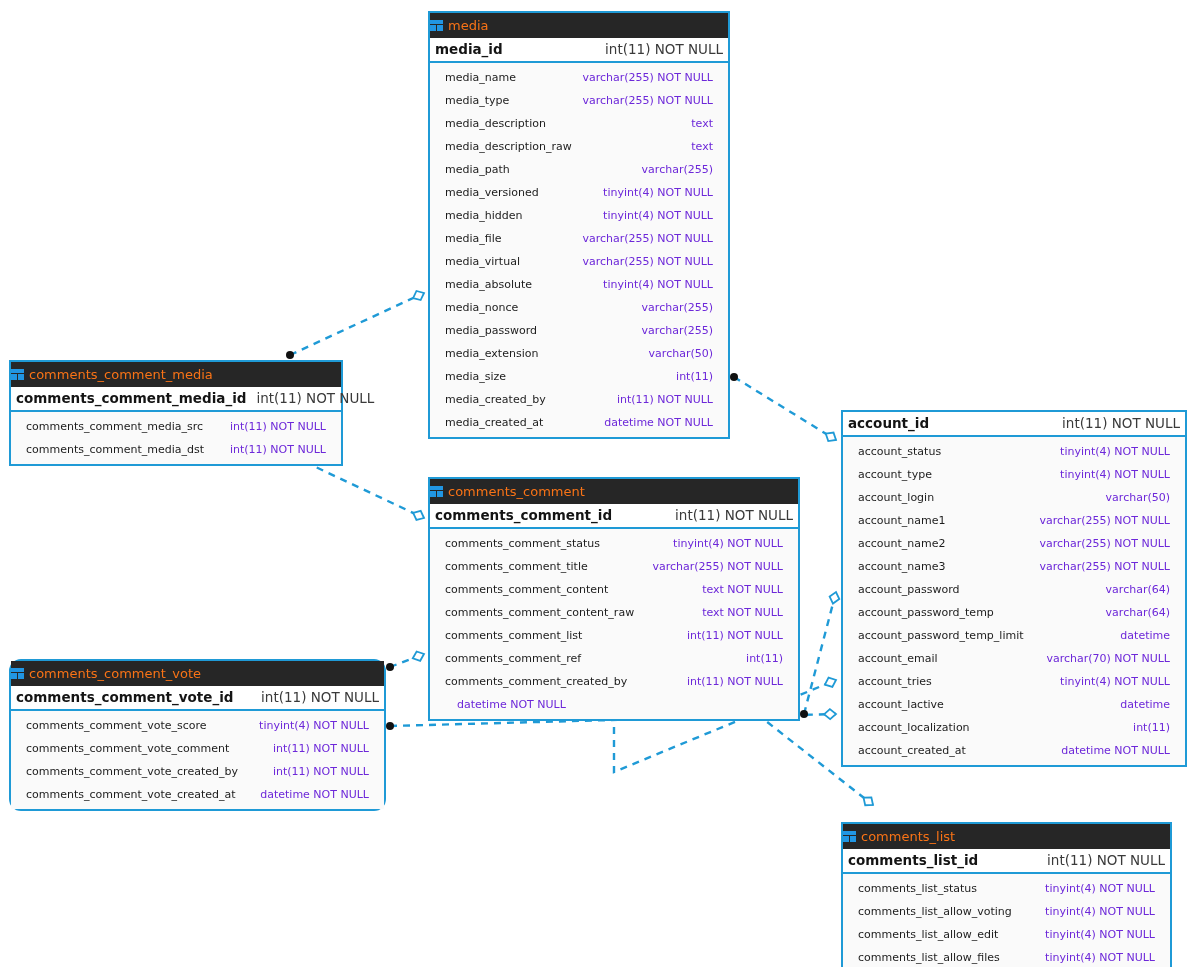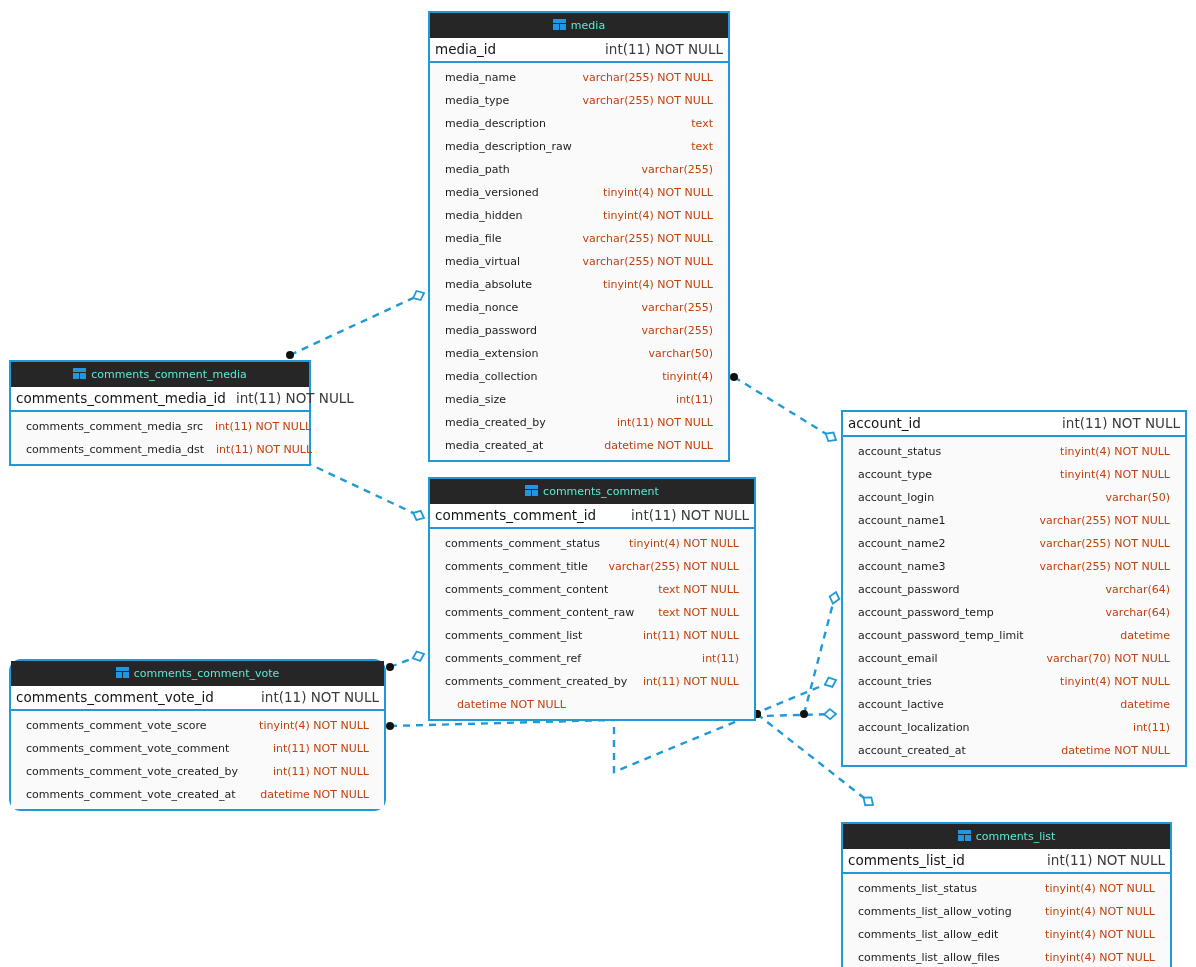--- a/index.html
+++ b/index.html
@@ -24,25 +24,25 @@
   }
   .entity {
     position: absolute;
     border: 2px solid #1f9ad6;
     background: #ffffff;
     box-sizing: border-box;
     box-shadow: 0 0 0 0 rgba(0,0,0,0);
   }
   .entity-header {
     background: #262626;
-    color: #5eead4;
-    font-size: 11px;
+    color: #f97316;
+    font-size: 13px;
     height: 25px;
     line-height: 25px;
-    text-align: center;
+    text-align: left;
     white-space: nowrap;
     position: relative;
   }
   .tbl-icon {
     display: inline-block;
     width: 13px;
     height: 11px;
     vertical-align: -1px;
     margin-right: 5px;
   }
@@ -50,38 +50,38 @@
     display: flex;
     justify-content: space-between;
     align-items: center;
     border-bottom: 2px solid #1f9ad6;
     padding: 3px 5px 4px 5px;
     font-size: 13.5px;
     color: #141414;
     background: #ffffff;
     white-space: nowrap;
   }
-  .entity-pk .col-name { font-weight: normal; }
+  .entity-pk .col-name { font-weight: bold; }
   .entity-pk .col-type { color: #3a3a3a; padding-left: 10px; }
   .entity-body {
     padding: 3px 0 3px 0;
     background: #fafafa;
   }
   .entity-row {
     display: flex;
     justify-content: space-between;
     align-items: center;
     padding: 1px 15px;
     font-size: 11px;
     color: #1c1c1c;
     white-space: nowrap;
     line-height: 21px;
   }
   .entity-row .col-type {
-    color: #c2410c;
+    color: #6d28d9;
     padding-left: 12px;
   }
 </style>
 </head>
 <body>
 
 <div id="canvas">
 
   <svg class="links" viewBox="0 0 1196 967">
     <g id="links-group">
@@ -173,39 +173,35 @@
         </div>
         <div class="entity-row">
           <span class="col-name">media_password</span>
           <span class="col-type">varchar(255)</span>
         </div>
         <div class="entity-row">
           <span class="col-name">media_extension</span>
           <span class="col-type">varchar(50)</span>
         </div>
         <div class="entity-row">
-          <span class="col-name">media_collection</span>
-          <span class="col-type">tinyint(4)</span>
-        </div>
-        <div class="entity-row">
           <span class="col-name">media_size</span>
           <span class="col-type">int(11)</span>
         </div>
         <div class="entity-row">
           <span class="col-name">media_created_by</span>
           <span class="col-type">int(11) NOT NULL</span>
         </div>
         <div class="entity-row">
           <span class="col-name">media_created_at</span>
           <span class="col-type">datetime NOT NULL</span>
         </div>
       </div>
   </div>
 
-  <div class="entity" style="left: 9px; top: 360px; width: 302px;">
+  <div class="entity" style="left: 9px; top: 360px; width: 334px;">
     <div class="entity-header">
       <span class="tbl-icon">
         <svg viewBox="0 0 13 11" width="13" height="11">
             <rect x="0" y="0" width="13" height="4" fill="#2196e3"></rect>
             <rect x="0" y="5" width="6" height="6" fill="#2196e3"></rect>
             <rect x="7" y="5" width="6" height="6" fill="#2196e3"></rect>
           </svg>
       </span><span>comments_comment_media</span>
     </div>
     <div class="entity-pk">
@@ -217,21 +213,21 @@
           <span class="col-name">comments_comment_media_src</span>
           <span class="col-type">int(11) NOT NULL</span>
         </div>
         <div class="entity-row">
           <span class="col-name">comments_comment_media_dst</span>
           <span class="col-type">int(11) NOT NULL</span>
         </div>
       </div>
   </div>
 
-  <div class="entity" style="left: 428px; top: 477px; width: 328px;">
+  <div class="entity" style="left: 428px; top: 477px; width: 372px;">
     <div class="entity-header">
       <span class="tbl-icon">
         <svg viewBox="0 0 13 11" width="13" height="11">
             <rect x="0" y="0" width="13" height="4" fill="#2196e3"></rect>
             <rect x="0" y="5" width="6" height="6" fill="#2196e3"></rect>
             <rect x="7" y="5" width="6" height="6" fill="#2196e3"></rect>
           </svg>
       </span><span>comments_comment</span>
     </div>
     <div class="entity-pk">

